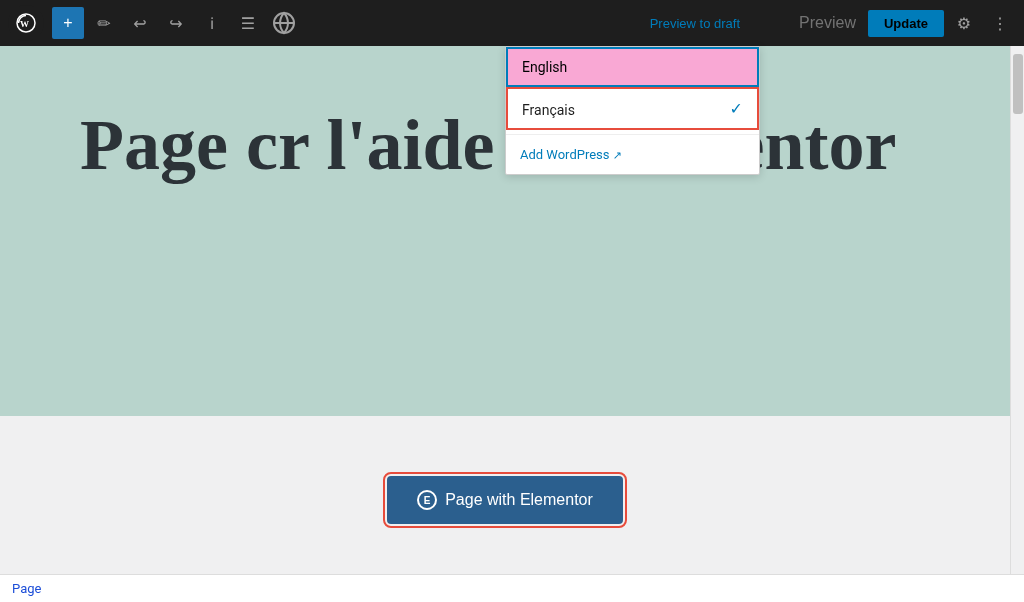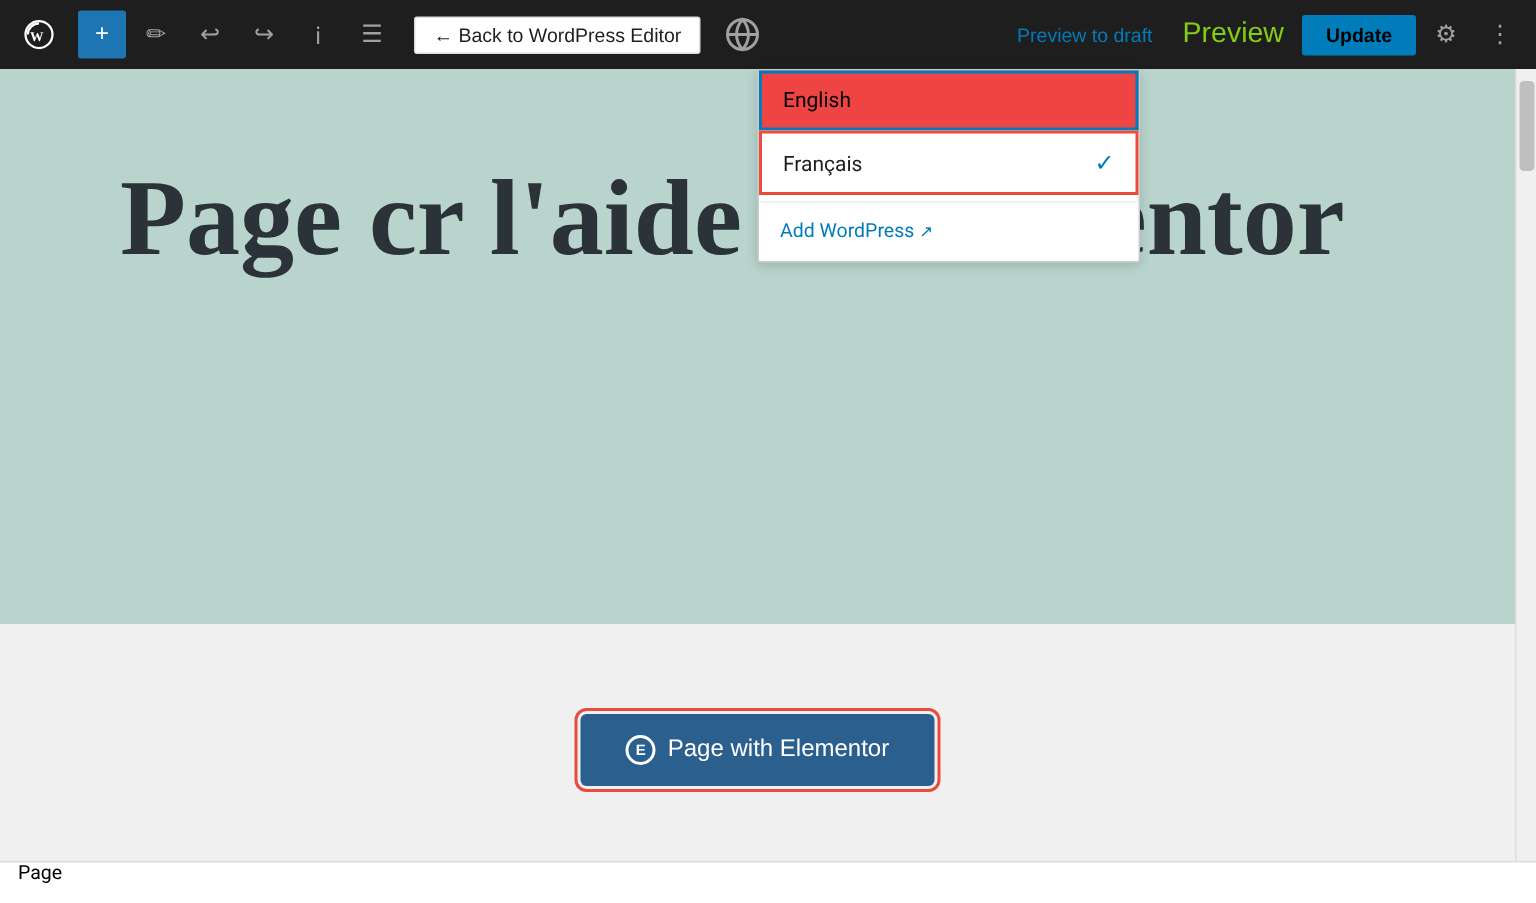--- a/index.html
+++ b/index.html
@@ -78,24 +78,25 @@
       border: none;
       color: #007cba;
       font-size: 13px;
       cursor: pointer;
       padding: 4px 8px;
     }
 
     .preview-btn {
       background: transparent;
       border: none;
-      color: #84cc16;
-      font-size: 19px;
+      color: #737373;
+      font-size: 16px;
       cursor: pointer;
       padding: 4px 8px;
+      margin-left: 39px;
     }
 
     .update-btn {
       background: #007cba;
       border: none;
       border-radius: 2px;
       color: #000000;
       font-size: 13px;
       font-weight: 600;
       padding: 6px 16px;
@@ -207,23 +208,24 @@
     
     .status-bar {
       position: absolute;
       bottom: 0;
       left: 0;
       right: 0;
       height: 28px;
       background: white;
       border-top: 1px solid #ddd;
       display: flex;
+      align-items: center;
       padding: 0 12px;
       font-size: 13px;
-      color: #000000;
+      color: #1d4ed8;
     }
 
     
     .lang-dropdown {
       position: absolute;
       top: 46px;
       left: 505px;
       background: white;
       border: 1px solid #ccc;
       border-radius: 2px;
@@ -236,21 +238,21 @@
       padding: 10px 14px;
       font-size: 14px;
       cursor: pointer;
       display: flex;
       align-items: center;
       justify-content: space-between;
     }
 
     .lang-option.english {
       border: 2px solid #007cba;
-      background: #ef4444;
+      background: #f9a8d4;
     }
 
     .lang-option.francais {
       border: 2px solid #e74c3c;
       background: white;
       color: #1e1e1e;
       align-items: flex-end;
     }
 
     .lang-check {
@@ -307,23 +309,20 @@
   </button>
 
   <button class="toolbar-icon-btn">
     <span>ℹ</span>
   </button>
 
   <button class="toolbar-icon-btn">
     <span>☰</span>
   </button>
 
-  <button class="back-btn">
-    <span>← Back to WordPress Editor</span>
-  </button>
 
   <div class="lang-dropdown-wrapper">
     <button class="lang-trigger-btn">
       <svg width="24" height="24" viewBox="0 0 24 24" fill="none" stroke="#a0a0a0" stroke-width="2">
         <circle cx="12" cy="12" r="10"></circle>
         <path d="M2 12h20M12 2a15.3 15.3 0 014 10 15.3 15.3 0 01-4 10 15.3 15.3 0 01-4-10 15.3 15.3 0 014-10z"></path>
       </svg>
     </button>
   </div>
 

